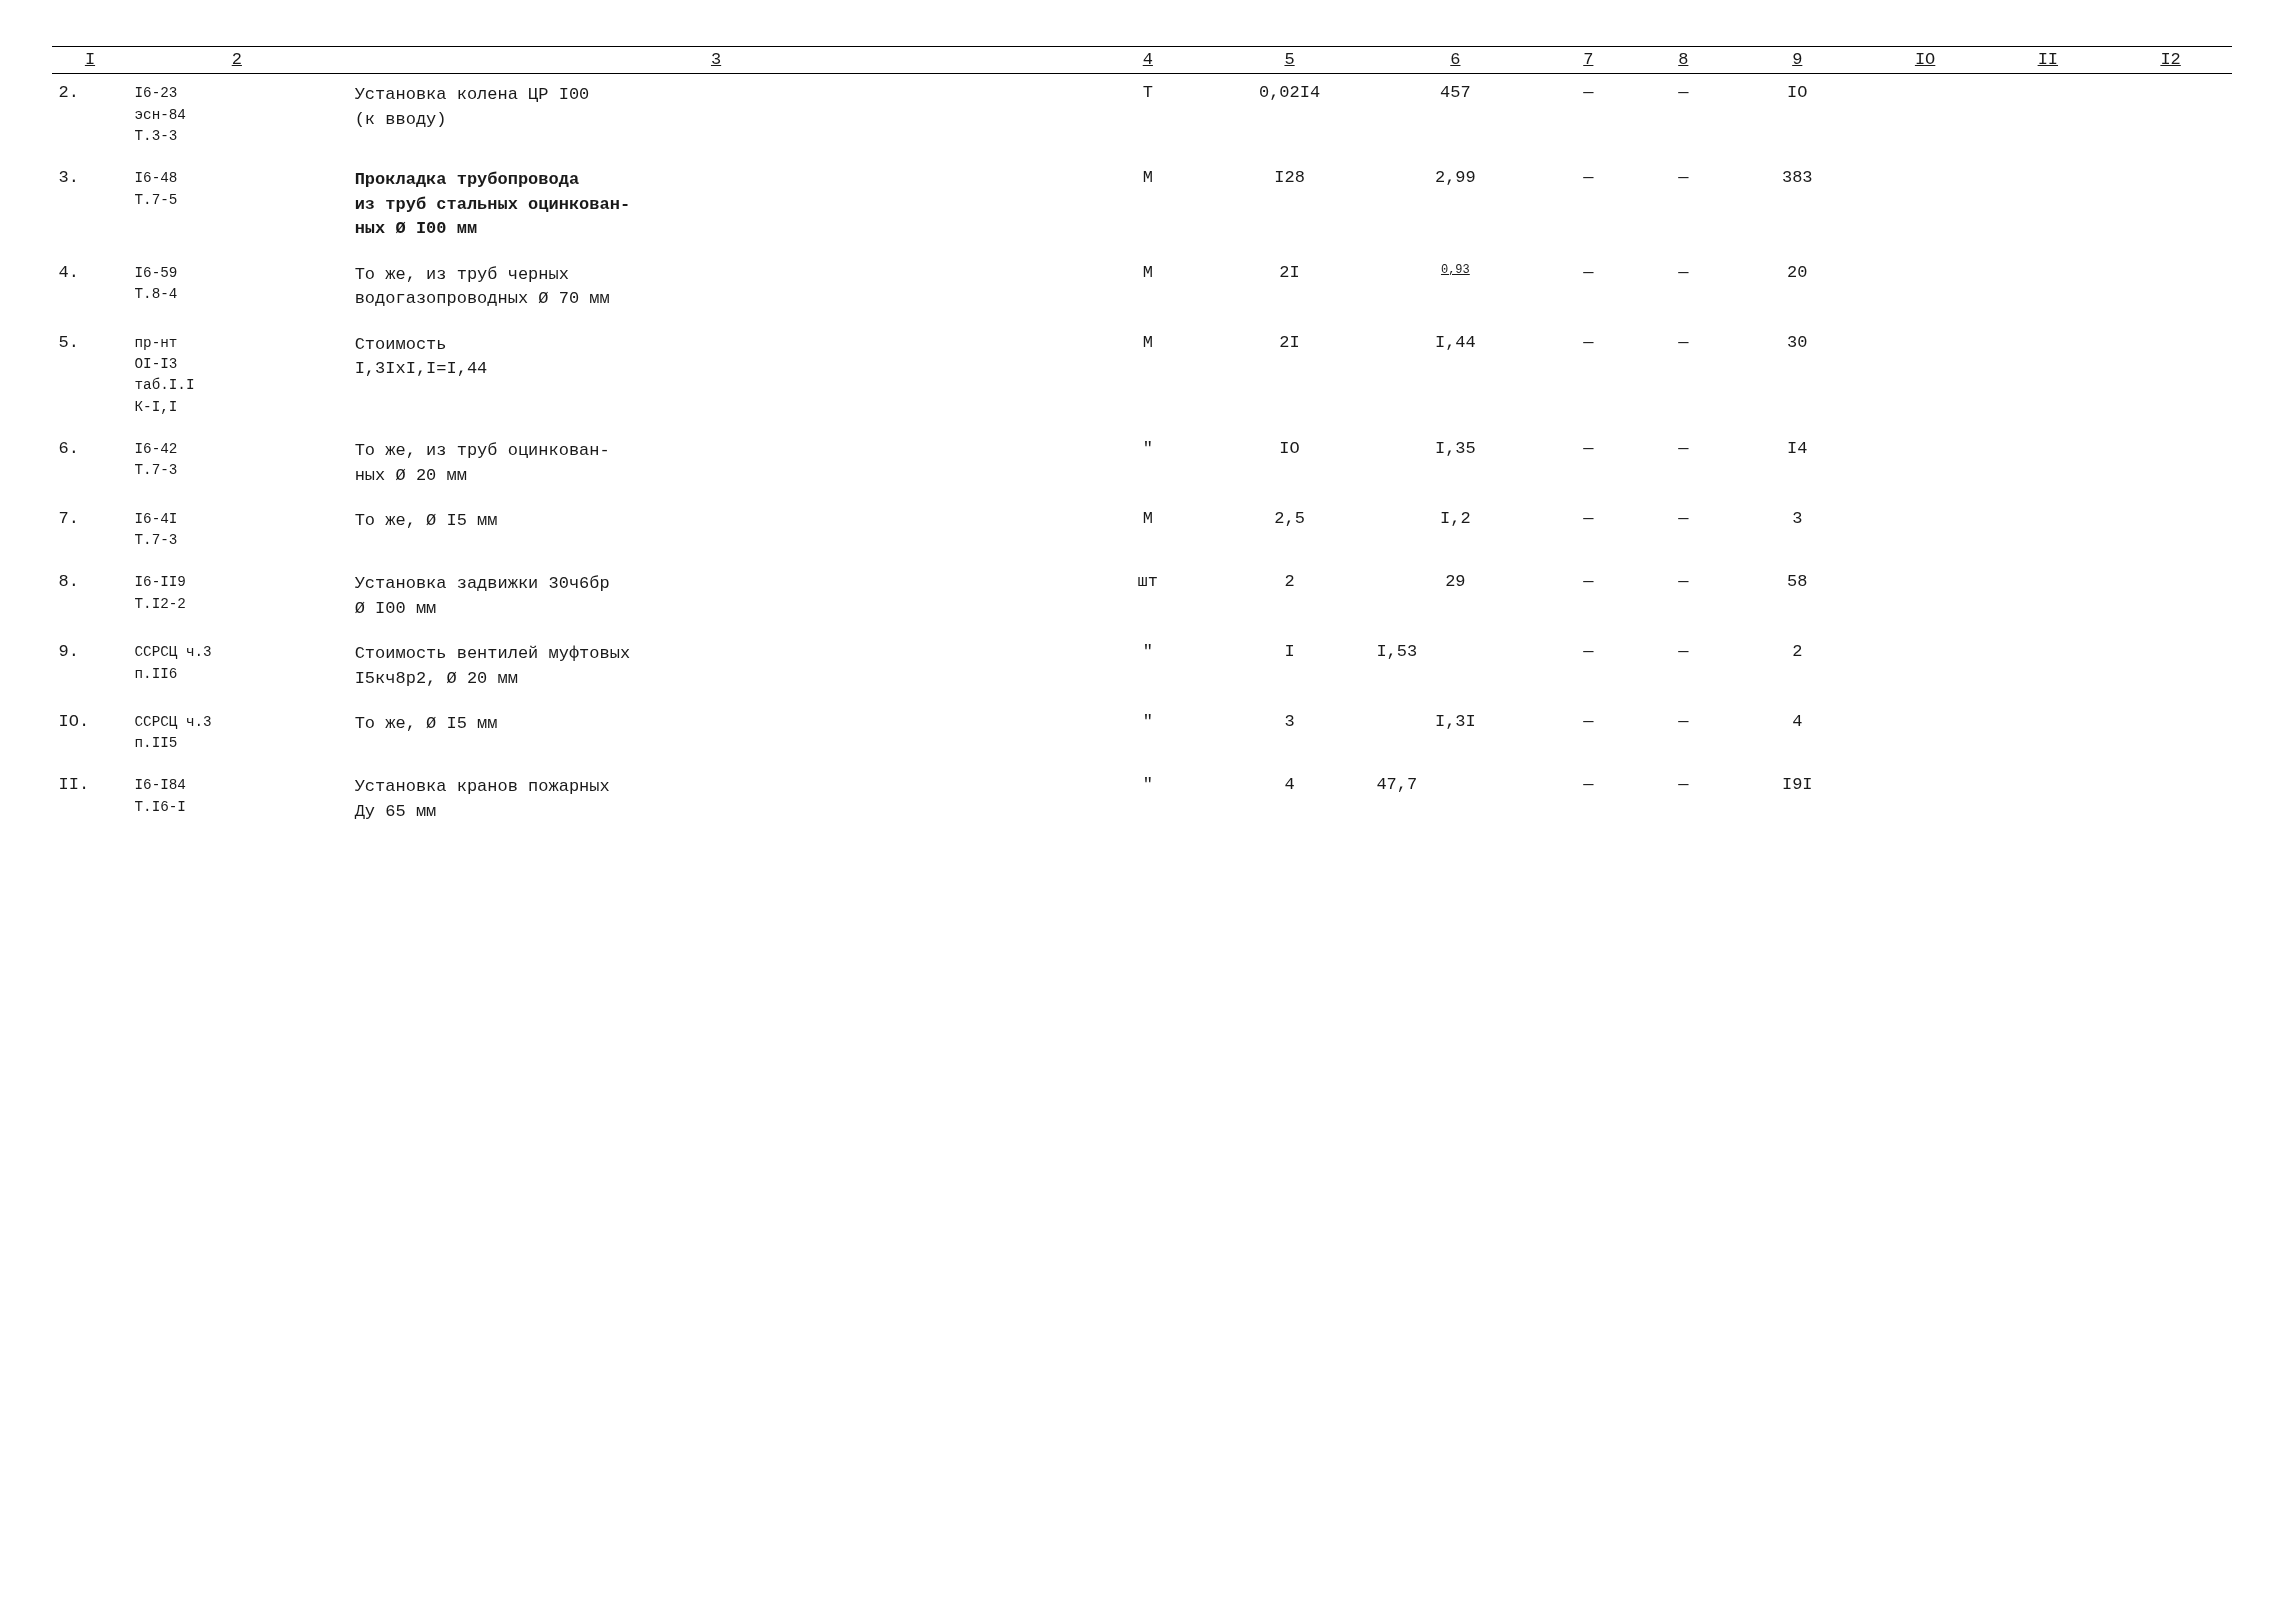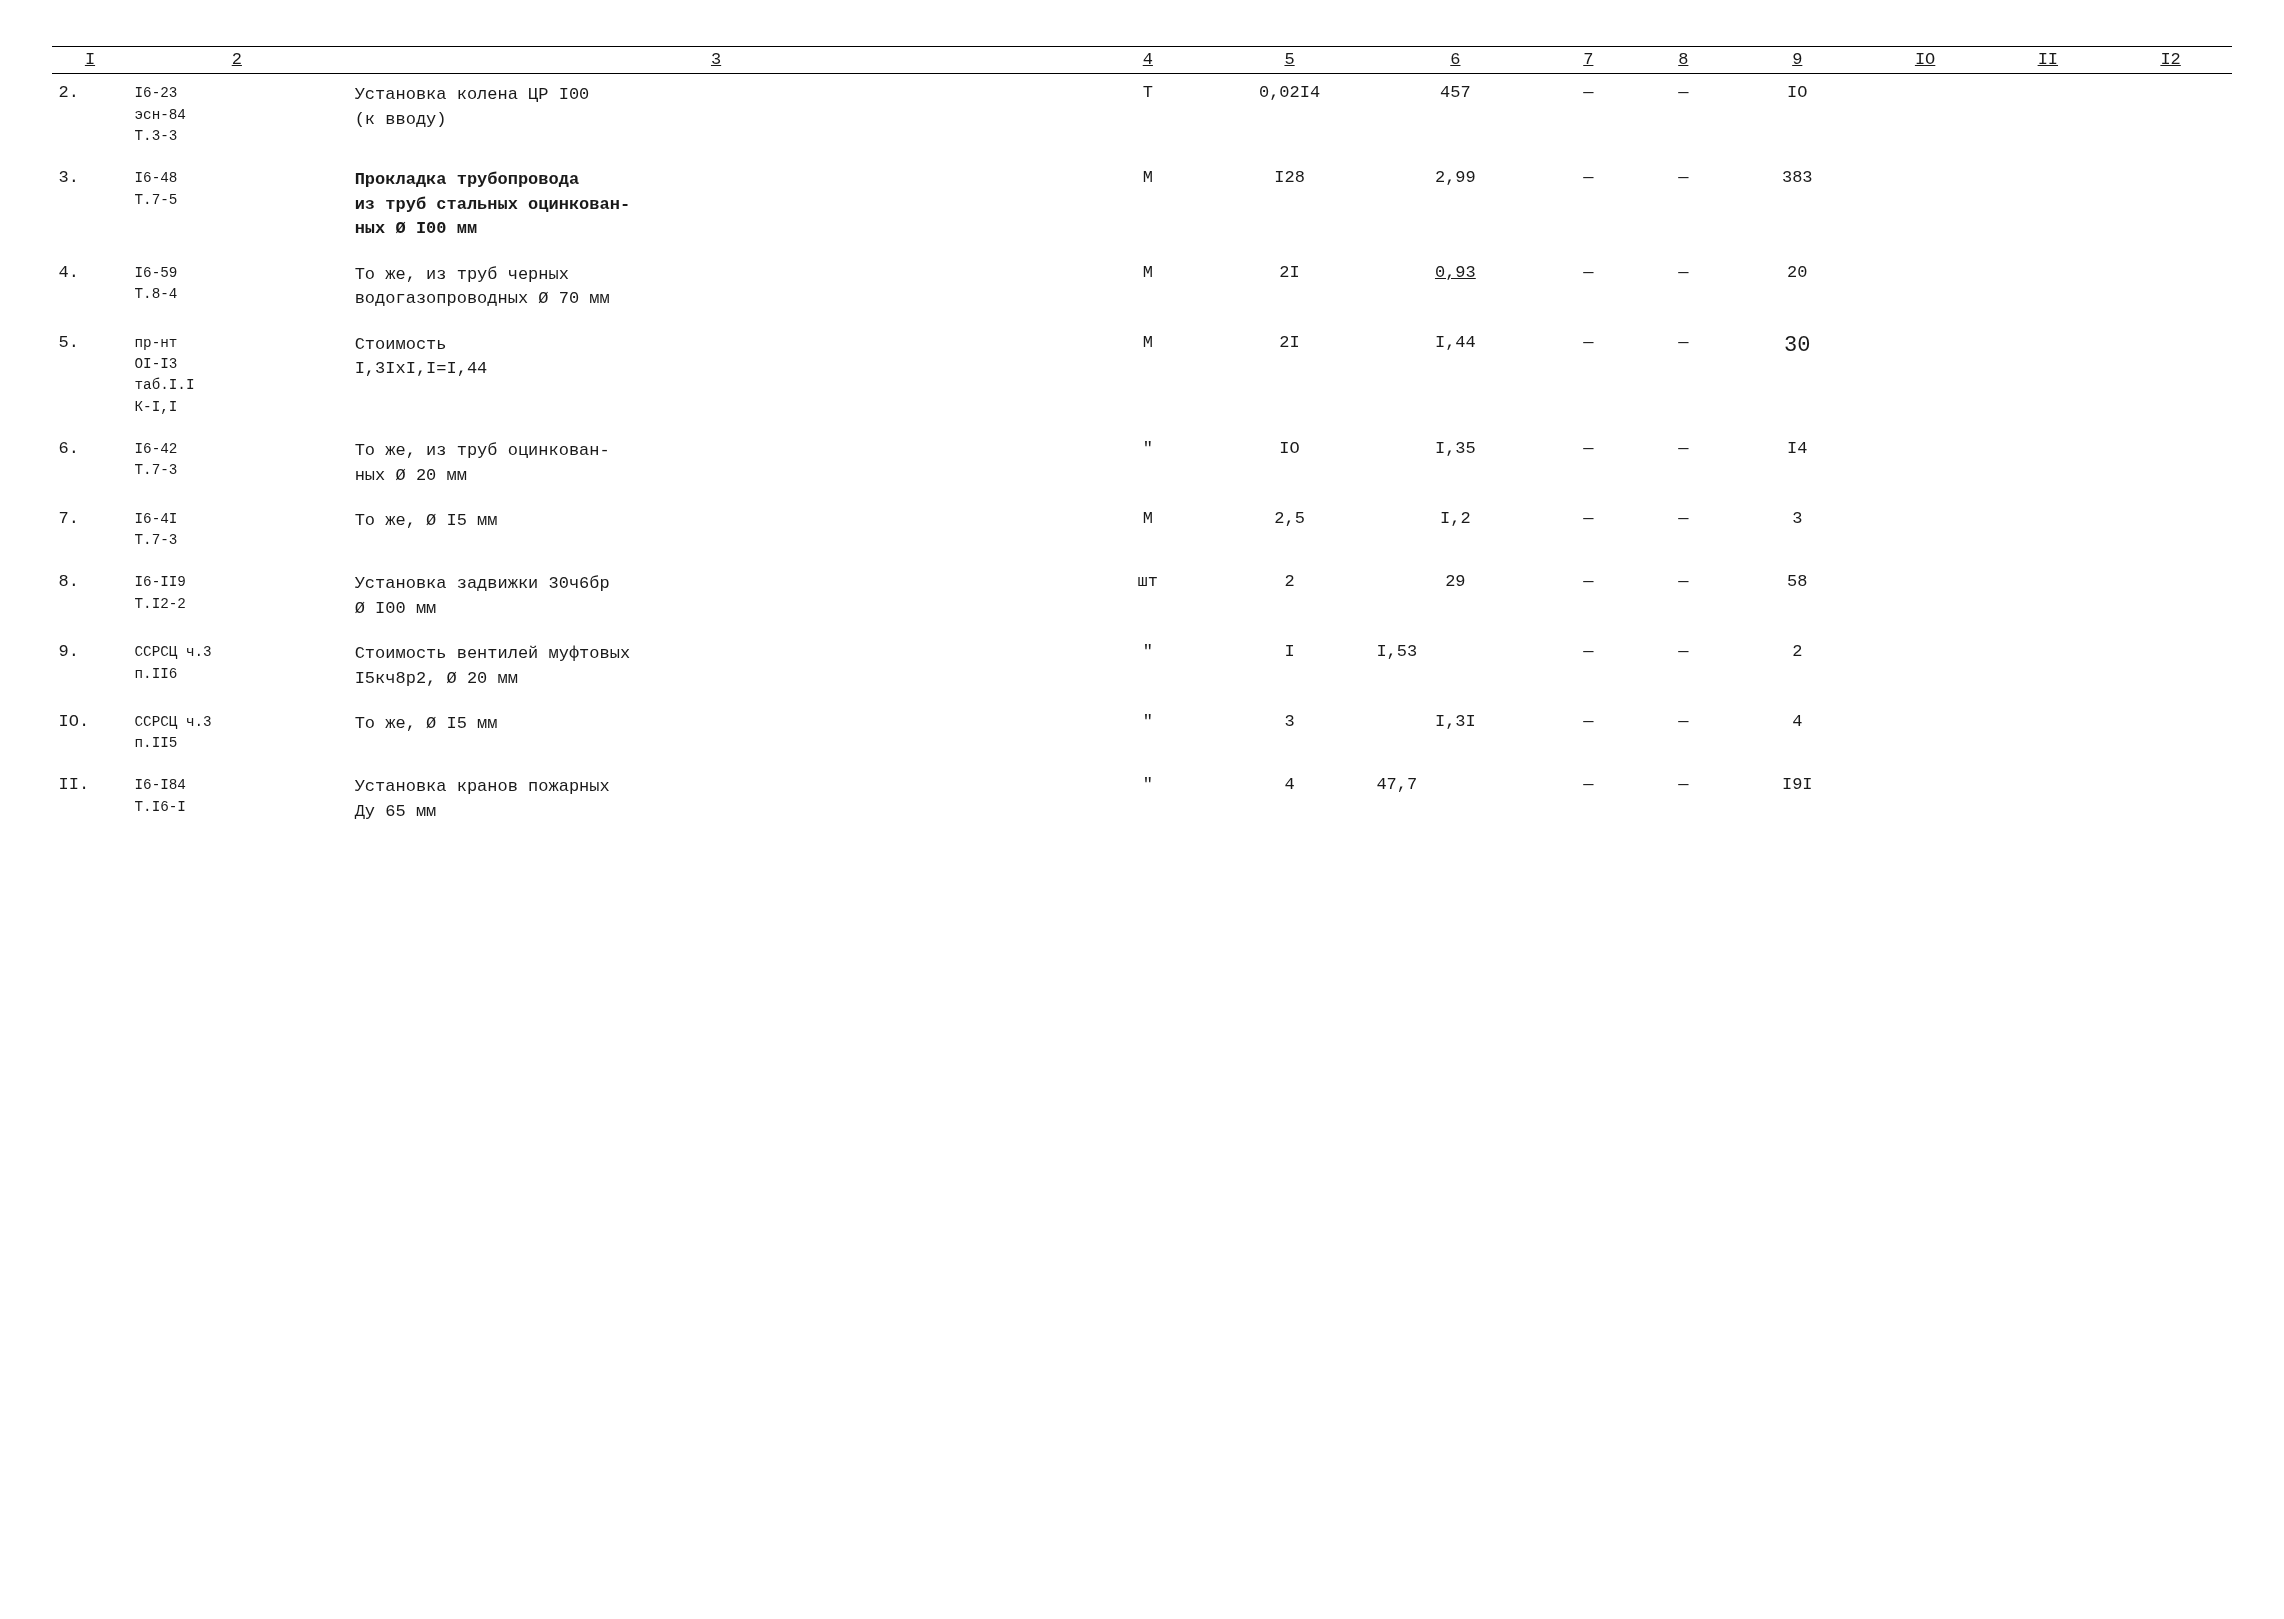--- a/index.html
+++ b/index.html
@@ -189,21 +189,21 @@
           <td colspan="12" style="height: 2.6px; border-top: none; padding: 0px;"></td>
         </tr>
         <tr style="vertical-align: top;">
           <td style="font-size: 17px; padding: 9px 6.5px; white-space: nowrap; vertical-align: top;">4.</td>
           <td style="font-size: 14.3px; padding: 9px 6.5px; vertical-align: top; line-height: 1.5; white-space: pre-line;">I6-59
 Т.8-4</td>
           <td style="font-size: 17px; padding: 9px; vertical-align: top; line-height: 1.45; white-space: pre-line;">То же, из труб черных
 водогазопроводных Ø 70 мм</td>
           <td style="font-size: 17px; padding: 9px 6.5px; text-align: center; vertical-align: top;">М</td>
           <td style="font-size: 17px; padding: 9px 6.5px; text-align: center; vertical-align: top;">2I</td>
-          <td style="font-size: 17px; padding: 9px 6.5px; text-align: center; vertical-align: top; text-decoration: underline;">0,93</td>
+          <td style="font-size: 12px; padding: 9px 6.5px; text-align: center; vertical-align: top; text-decoration: underline;">0,93</td>
           <td style="font-size: 17px; padding: 9px 3.9px; text-align: center; vertical-align: top;">—</td>
           <td style="font-size: 17px; padding: 9px 3.9px; text-align: center; vertical-align: top;">—</td>
           <td style="font-size: 17px; padding: 9px 6.5px; text-align: center; vertical-align: top;">20</td>
           <td style="font-size: 17px; padding: 9px 3.9px; text-align: center; vertical-align: top;"></td>
           <td style="font-size: 17px; padding: 9px 3.9px; text-align: center; vertical-align: top;"></td>
           <td style="font-size: 17px; padding: 9px 3.9px; text-align: center; vertical-align: top;"></td>
         </tr>
         <tr>
           <td colspan="12" style="height: 2.6px; border-top: none; padding: 0px;"></td>
         </tr>
@@ -213,21 +213,21 @@
 OI-I3
 таб.I.I
 К-I,I</td>
           <td style="font-size: 17px; padding: 9px; vertical-align: top; line-height: 1.45; white-space: pre-line;">Стоимость
 I,3IxI,I=I,44</td>
           <td style="font-size: 17px; padding: 9px 6.5px; text-align: center; vertical-align: top;">М</td>
           <td style="font-size: 17px; padding: 9px 6.5px; text-align: center; vertical-align: top;">2I</td>
           <td style="font-size: 17px; padding: 9px 6.5px; text-align: center; vertical-align: top;">I,44</td>
           <td style="font-size: 17px; padding: 9px 3.9px; text-align: center; vertical-align: top;">—</td>
           <td style="font-size: 17px; padding: 9px 3.9px; text-align: center; vertical-align: top;">—</td>
-          <td style="font-size: 22px; padding: 9px 6.5px; text-align: center; vertical-align: top;">30</td>
+          <td style="font-size: 17px; padding: 9px 6.5px; text-align: center; vertical-align: top;">30</td>
           <td style="font-size: 17px; padding: 9px 3.9px; text-align: center; vertical-align: top;"></td>
           <td style="font-size: 17px; padding: 9px 3.9px; text-align: center; vertical-align: top;"></td>
           <td style="font-size: 17px; padding: 9px 3.9px; text-align: center; vertical-align: top;"></td>
         </tr>
         <tr>
           <td colspan="12" style="height: 2.6px; border-top: none; padding: 0px;"></td>
         </tr>
         <tr style="vertical-align: top;">
           <td style="font-size: 17px; padding: 9px 6.5px; white-space: nowrap; vertical-align: top;">6.</td>
           <td style="font-size: 14.3px; padding: 9px 6.5px; vertical-align: top; line-height: 1.5; white-space: pre-line;">I6-42

